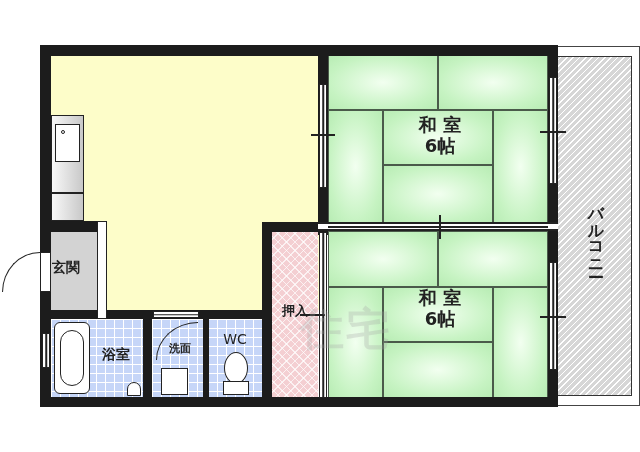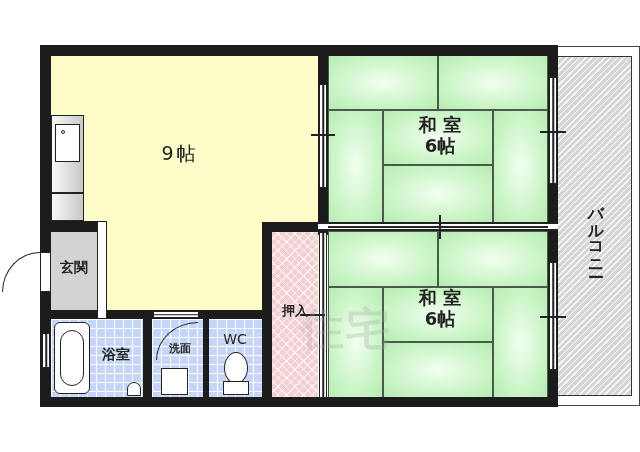--- a/index.html
+++ b/index.html
@@ -100,30 +100,29 @@
 <div class="abs" style="left:60px;top:330px;width:24px;height:56px;border:1.5px solid #222;border-radius:12px;"></div>
 <div class="abs" style="left:127px;top:382px;width:14px;height:14px;border:1.5px solid #222;border-radius:50% 50% 0 0;background:#fff;"></div>
 
 <div class="abs" style="left:161px;top:368px;width:27px;height:27px;border:1.5px solid #222;background:#fff;"></div>
 <div class="abs" style="left:156px;top:322px;width:42px;height:38px;border-top:1.5px solid #222;border-left:1.5px solid #222;border-top-left-radius:42px 38px;"></div>
 
 <div class="abs" style="left:224px;top:352px;width:24px;height:32px;border:1.5px solid #222;border-radius:50%;background:#fff;"></div>
 <div class="abs" style="left:223px;top:381px;width:26px;height:14px;border:1.5px solid #222;background:#fff;"></div>
 
 <div class="label" style="left:150px;top:143px;width:60px;font-size:19px;font-weight:normal;letter-spacing:3px;">
-  <div>9帖</div>
 </div>
 <div class="label" style="left:400px;top:115px;width:80px;font-size:18px;">
   <div>和 室</div>
   <div>6帖</div>
 </div>
 <div class="label" style="left:400px;top:288px;width:80px;font-size:18px;">
   <div>和 室</div>
   <div>6帖</div>
 </div>
-<div class="label" style="left:52px;top:259px;width:44px;font-size:14px;">玄関</div>
+<div class="label" style="left:52px;top:259px;width:28px;font-size:14px;">玄関</div>
 <div class="label" style="left:92px;top:346px;width:48px;font-size:14px;">浴室</div>
 <div class="label" style="left:160px;top:343px;width:40px;font-size:11px;">洗面</div>
 <div class="label" style="left:210px;top:331px;width:50px;font-size:14px;font-weight:normal;">WC</div>
 <div class="label" style="left:273px;top:304px;width:44px;font-size:13px;">押入</div>
 <div class="label" style="left:585px;top:195px;width:20px;font-size:16px;writing-mode:vertical-rl;">バルコニー</div>
 
 <div class="watermark" style="left:300px;top:300px;">住宅</div>
 
 </body></html>

